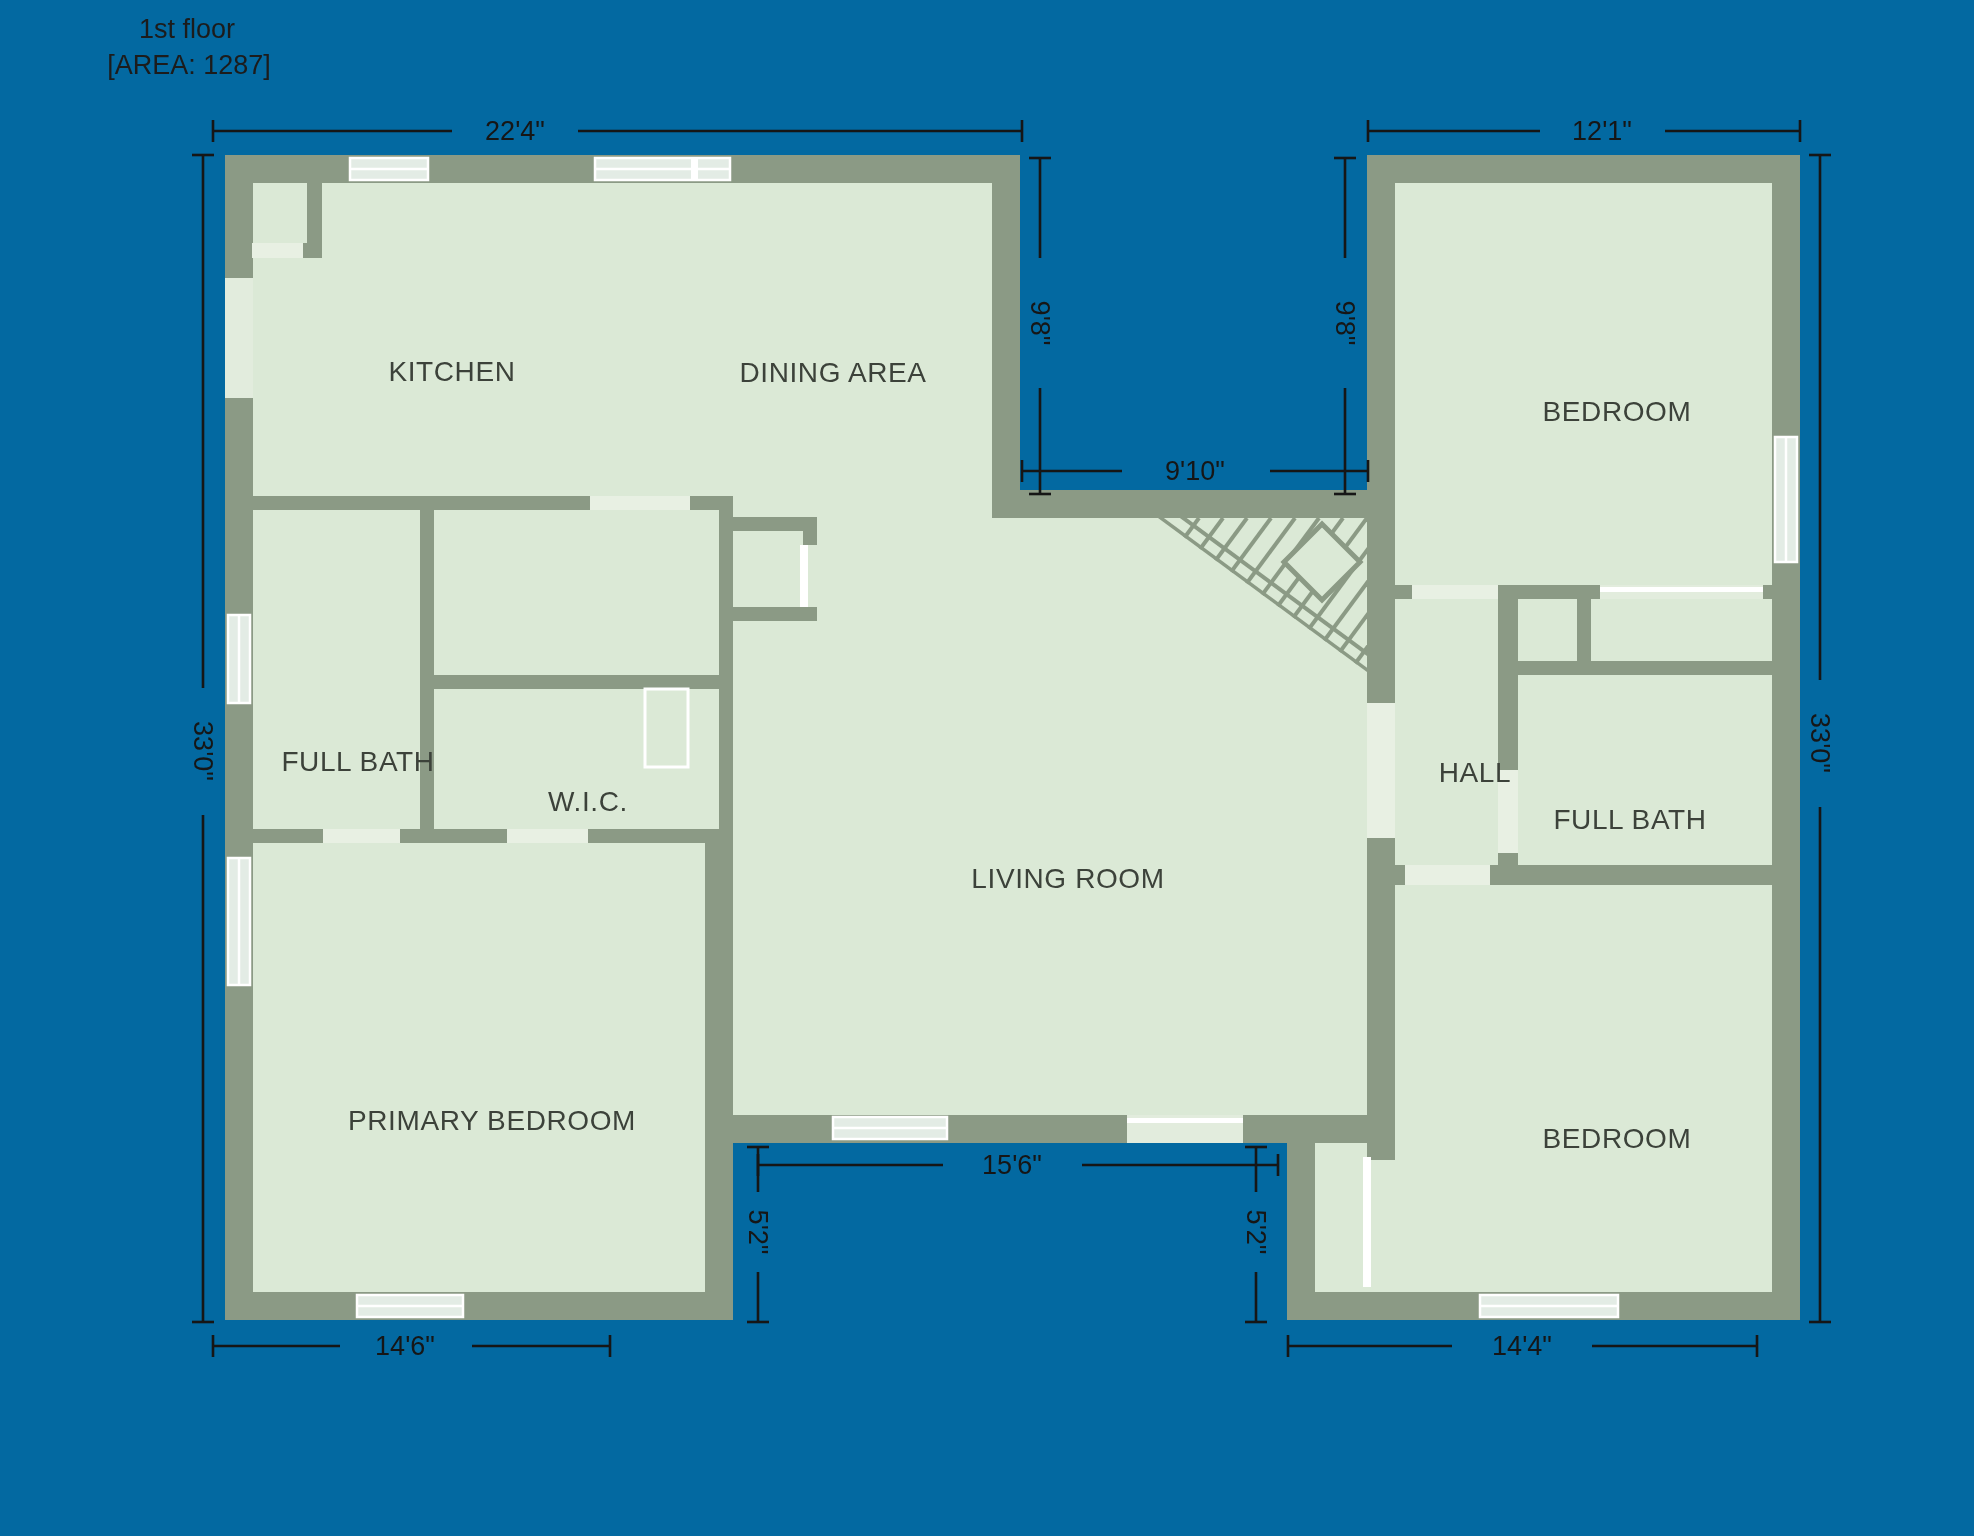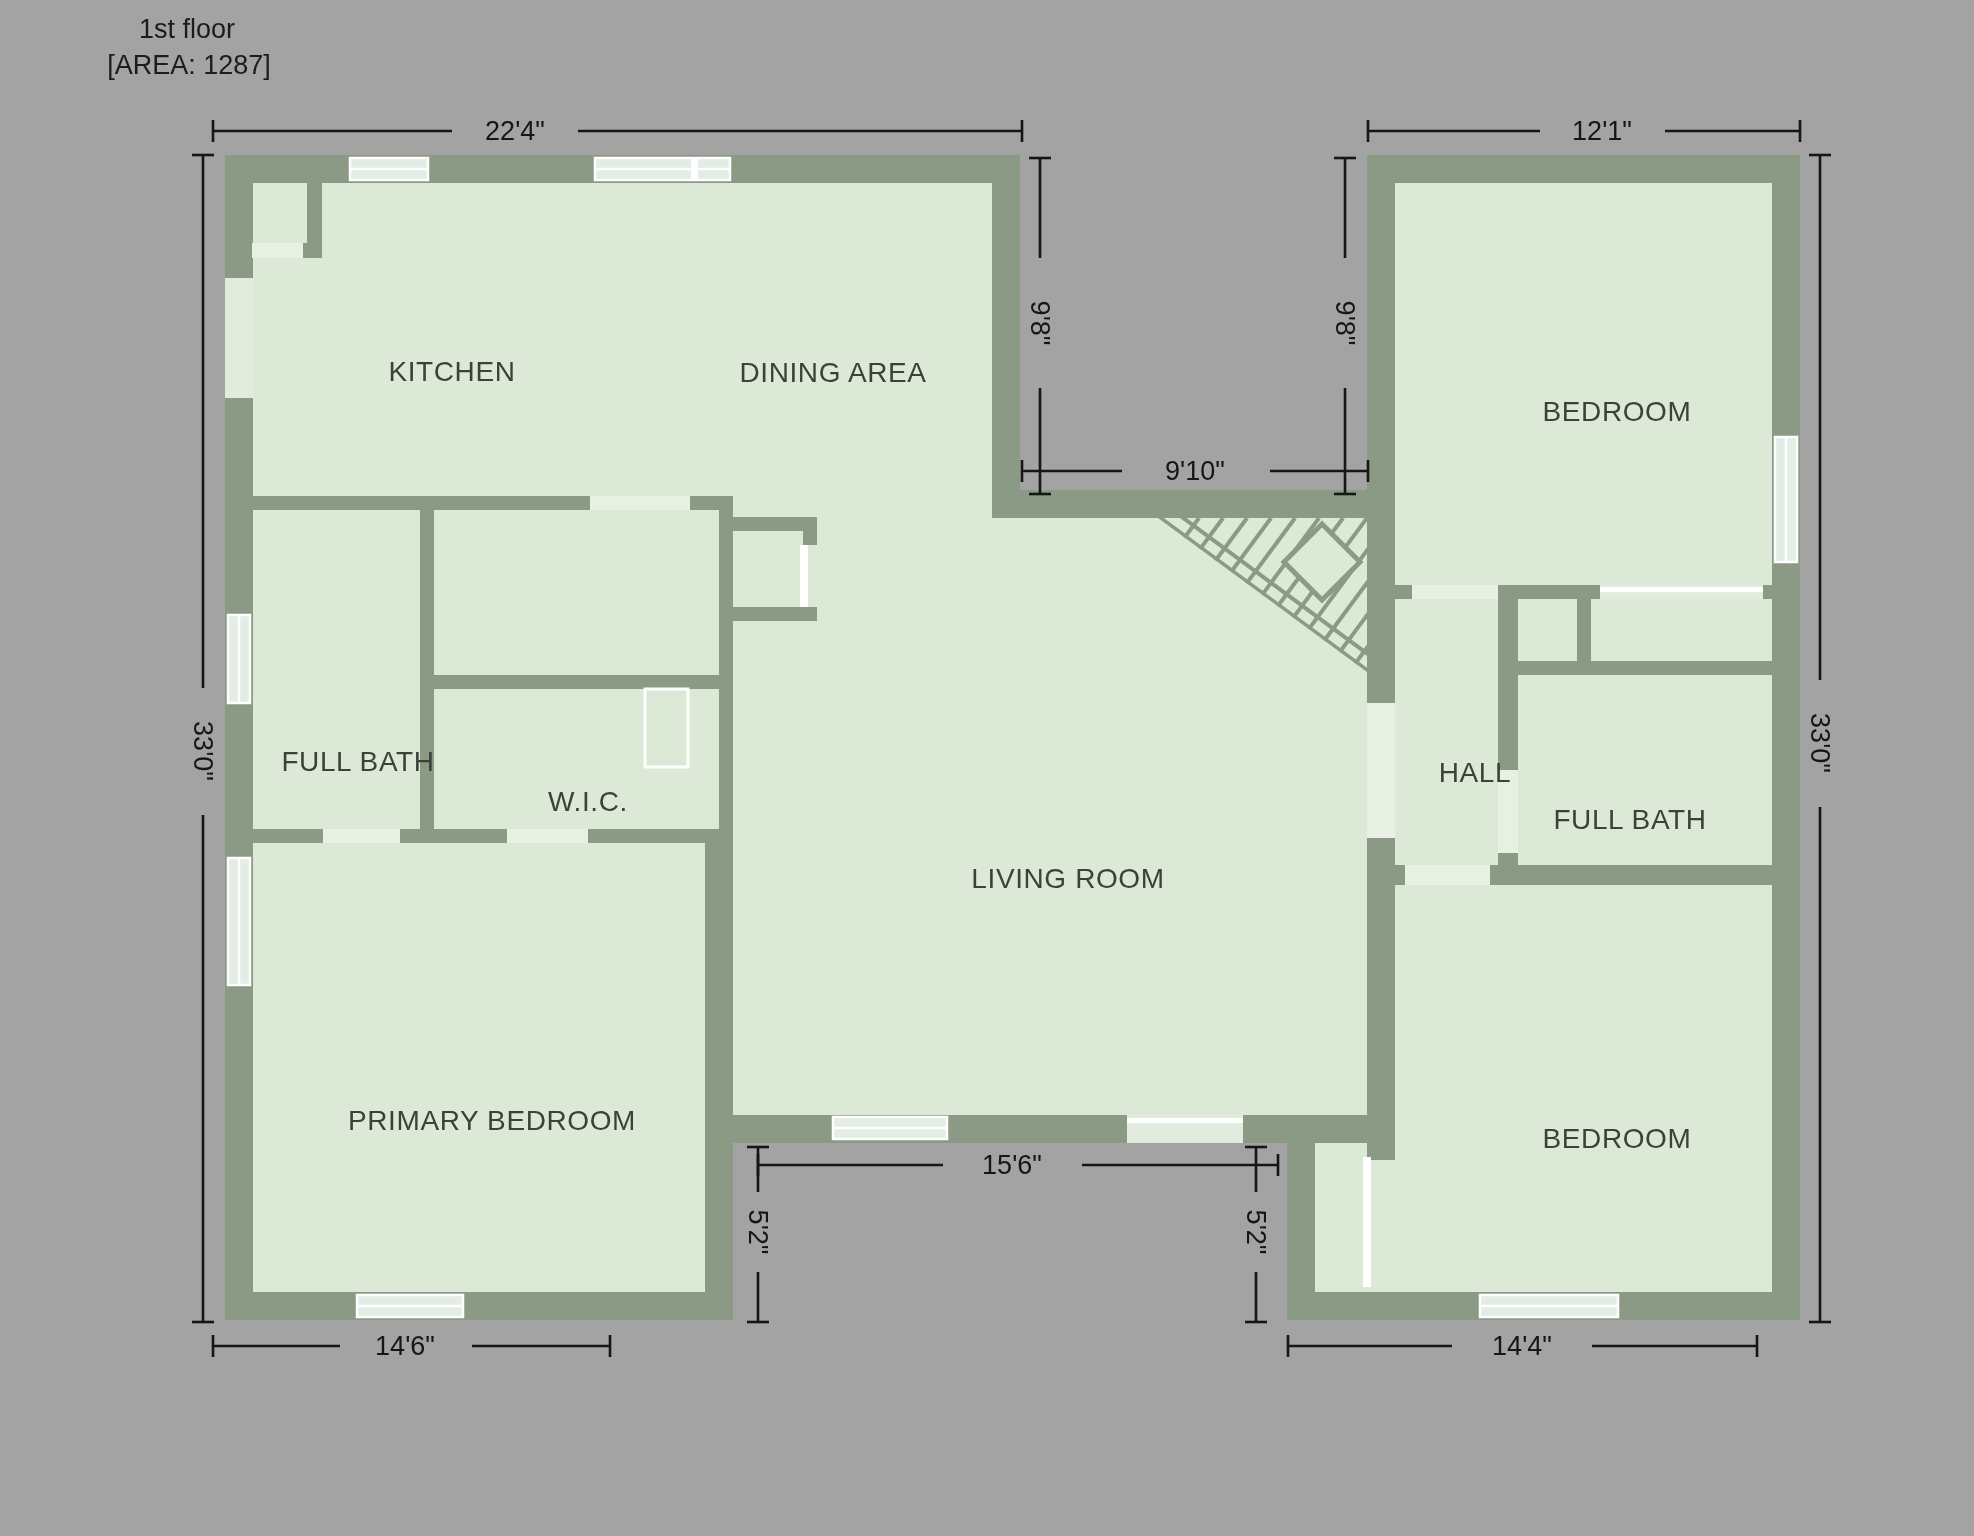--- a/index.html
+++ b/index.html
@@ -1,16 +1,16 @@
 <!DOCTYPE html>
 <html style="--wall: #8b9a85; --floor: #dbe9d6; --gap: #e8f0e3; --glass: #e3ece5; --opening: #e2ecdd; --dim: #161616; --label: #3c423a;"><head>
 <meta charset="utf-8">
 <style>
   html,body{margin:0;padding:0;background:#ffffff;}
-  .stage{width:1974px;height:1536px;position:relative;background:#a3a3a3;}
+  .stage{width:1974px;height:1536px;position:relative;background:#0369a1;}
   svg{display:block;}
   .wall{fill:var(--wall);}
   .floor{fill:var(--floor);}
   .gap{fill:var(--gap);}
   .opening{fill:var(--opening);}
   .win{fill:var(--glass);stroke:#ffffff;stroke-width:2.5;}
   .winline{stroke:#ffffff;stroke-width:2.5;fill:none;}
   .doorline{fill:#ffffff;}
   .dim{stroke:var(--dim);stroke-width:2.6;fill:none;}
   .dimtext{font-family:"Liberation Sans",sans-serif;font-size:27px;fill:var(--dim);text-anchor:middle;}

